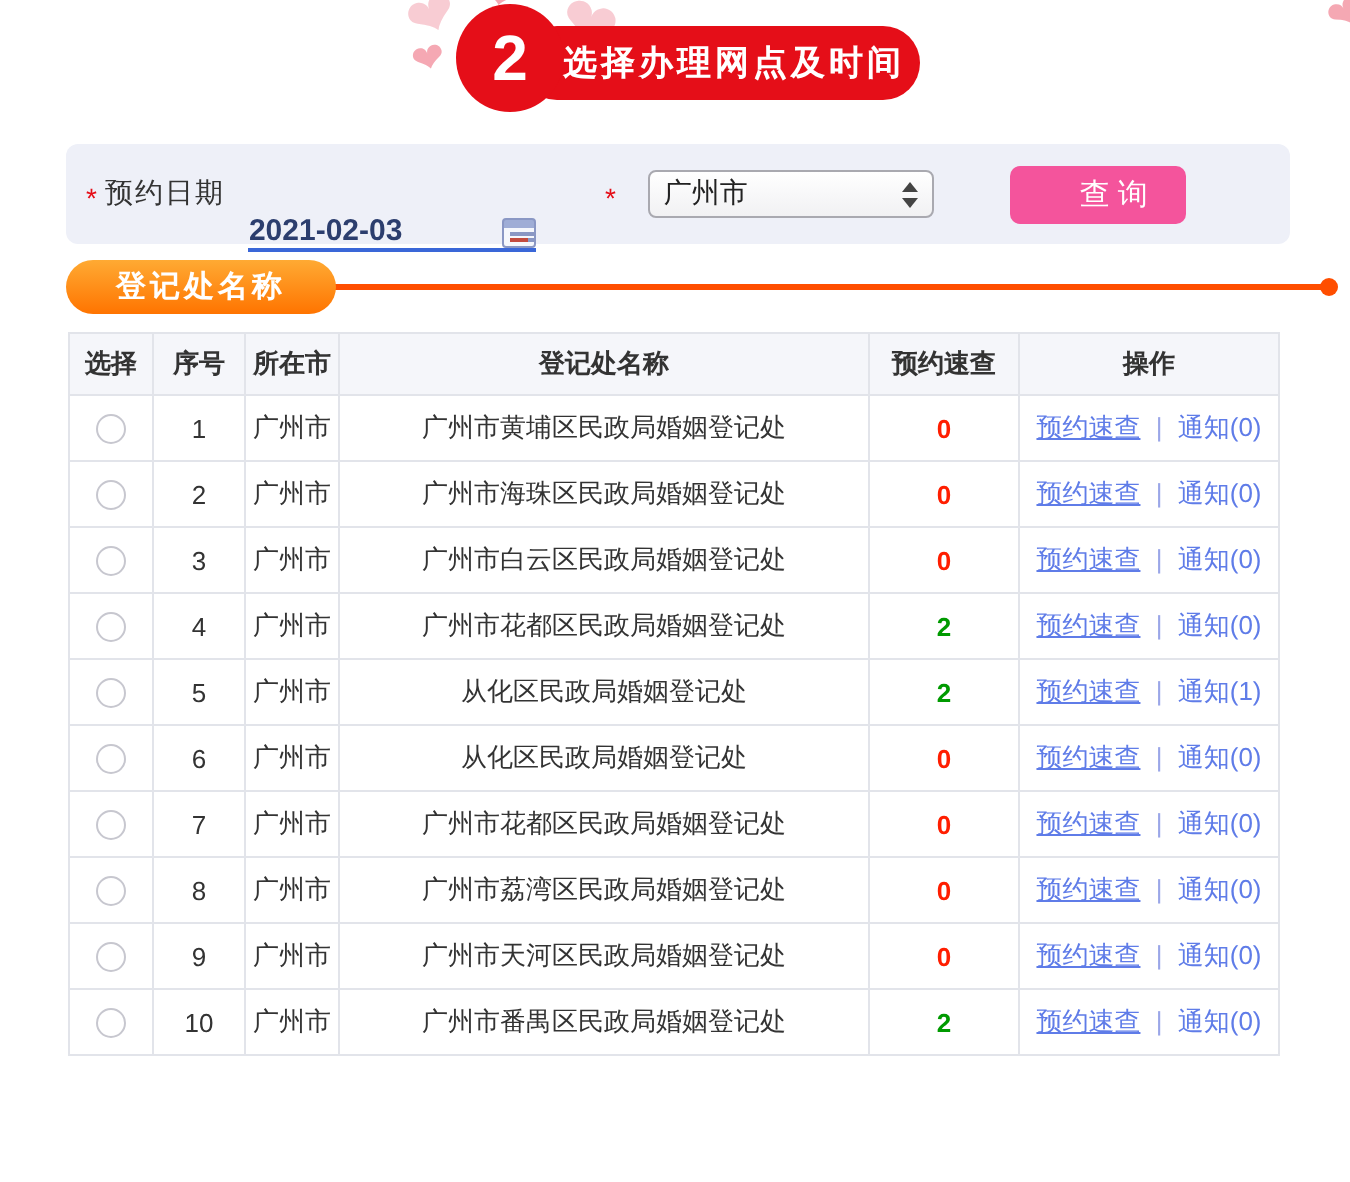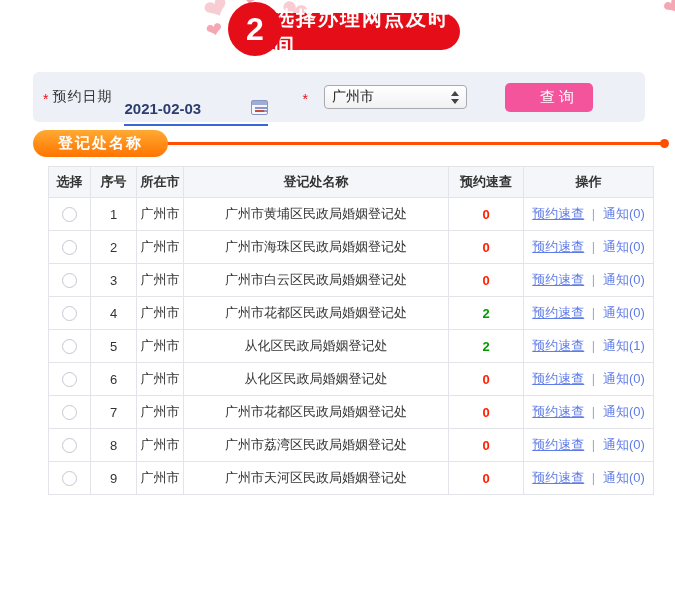--- a/index.html
+++ b/index.html
@@ -12,29 +12,29 @@
   .h1 { left:204px; top:-6px;  font-size:30px; color:#f8ccd3; transform:rotate(-24deg); }
   .h2 { left:280px; top:-4px;  font-size:34px; color:#f8ccd3; transform:rotate(18deg); }
   .h3 { left:206px; top:20px;  font-size:20px; color:#f5a8b3; transform:rotate(-14deg); }
   .h4 { left:243px; top:-8px;  font-size:16px; color:#f5a8b3; transform:rotate(8deg); }
   .h5 { left:664px; top:-4px;  font-size:22px; color:#f5a8b3; transform:rotate(-28deg); }
   .step-circle { position:absolute; left:228px; top:2px; width:54px; height:54px; border-radius:50%;
                  background:#e50e18; z-index:2; display:flex; align-items:center; justify-content:center;
                  color:#fff; font-size:32px; font-weight:bold; }
   .step-pill { position:absolute; left:260px; top:13px; width:200px; height:37px; border-radius:19px;
                background:#e50e18; z-index:1; display:flex; align-items:center; justify-content:center;
-               color:#fff; font-size:20px; font-weight:bold; letter-spacing:2px; padding-left:14px; }
+               color:#fff; font-size:17px; font-weight:bold; letter-spacing:2px; padding-left:14px; }
 
   
   .filter-bar { position:absolute; left:33px; top:72px; width:612px; height:50px; background:#eef0f8;
                 border-radius:6px; display:flex; align-items:center; }
   .req { color:#e50e18; font-size:14px; margin:0 4px 0 10px; position:relative; top:2px; }
   .flabel { font-size:14px; color:#333; letter-spacing:1px; }
   .date-wrap { margin-left:12px; width:144px; height:26px; border-bottom:2px solid #3a67d8;
-               display:flex; align-items:flex-start; justify-content:space-between;margin-top:32px; }
+               display:flex; align-items:flex-end; justify-content:space-between;margin-top:32px; }
   .date-input { border:none; background:transparent; outline:none; width:112px; font-size:15px;
                 font-weight:bold; color:#2c3e6e; font-family:"Liberation Sans", sans-serif; }
   .cal-icon { width:17px; height:15px; border:1px solid #8a97c4; border-radius:2px;
               background:linear-gradient(#9fadd6 0 4px, #f5f7fc 4px); position:relative; cursor:pointer; }
   .cal-icon::after { content:""; position:absolute; left:3px; top:6px; width:9px; height:2px;
                      box-shadow:0 3px 0 #c34b3f, 4px 0 0 #8a97c4, 4px 3px 0 #8a97c4; background:#8a97c4; }
   .city-group { margin-left:24px; display:flex; align-items:center; }
   .select { margin-left:12px; width:143px; height:24px; background:linear-gradient(#ffffff,#f1f1f3);
             border:1px solid #a9a9b0; border-radius:4px; display:flex; align-items:center;
             justify-content:space-between; padding:0 7px; font-size:14px; color:#222; cursor:pointer; }
@@ -51,21 +51,21 @@
   .section-hd { position:absolute; left:33px; top:130px; width:605px; height:28px; }
   .section-pill { position:absolute; left:0; top:0; width:135px; height:27px; border-radius:14px;
                   background:linear-gradient(180deg,#ffaa33,#ff7400); color:#fff; font-size:15px;
                   font-weight:bold; letter-spacing:2px; display:flex; align-items:center; justify-content:center;
                   z-index:2; }
   .section-line { position:absolute; left:130px; top:12px; width:502px; height:3px; background:#ff4e00; }
   .section-dot { position:absolute; left:627px; top:9px; width:9px; height:9px; border-radius:50%;
                  background:#ff4e00; }
 
   
-  .tbl { position:absolute; left:48px; top:166px; width:605px; border-collapse:collapse; table-layout:fixed;border-radius:19px; }
+  .tbl { position:absolute; left:34px; top:166px; width:605px; border-collapse:collapse; table-layout:fixed;border-radius:19px; }
   .tbl th, .tbl td { border:1px solid #e2e4ea; text-align:center; font-size:13px; color:#333;
                      overflow:hidden; white-space:nowrap; }
   .tbl th { height:31px; background:#f5f6fa; font-weight:bold; }
   .tbl td { height:33px; background:#fff; }
   .radio { appearance:none; -webkit-appearance:none; width:15px; height:15px; border:1px solid #c7c7cf;
            border-radius:50%; background:#fff; cursor:pointer; vertical-align:middle; }
   .rem-zero  { color:#ff1e00; font-weight:bold; }
   .rem-avail { color:#009a00; font-weight:bold; }
   .link { color:#5f7ce8; text-decoration:none; cursor:pointer; }
   .link.quick { text-decoration:underline; }
@@ -242,17 +242,29 @@
       <td>广州市</td>
       <td>广州市天河区民政局婚姻登记处</td>
       <td><span class="rem-zero">0</span></td>
       <td>
         <a class="link quick">预约速查</a>
         <span class="sep">|</span>
         <a class="link">通知(0)</a>
       </td>
     </tr>
 
+    <tr>
+      <td><input type="radio" name="branch-select" class="radio" style=""></td>
+      <td>10</td>
+      <td>广州市</td>
+      <td>广州市番禺区民政局婚姻登记处</td>
+      <td><span class="rem-avail">2</span></td>
+      <td>
+        <a class="link quick">预约速查</a>
+        <span class="sep">|</span>
+        <a class="link">通知(0)</a>
+      </td>
+    </tr>
 
   </tbody>
   </table>
 
 </div>
 
 </body></html>

